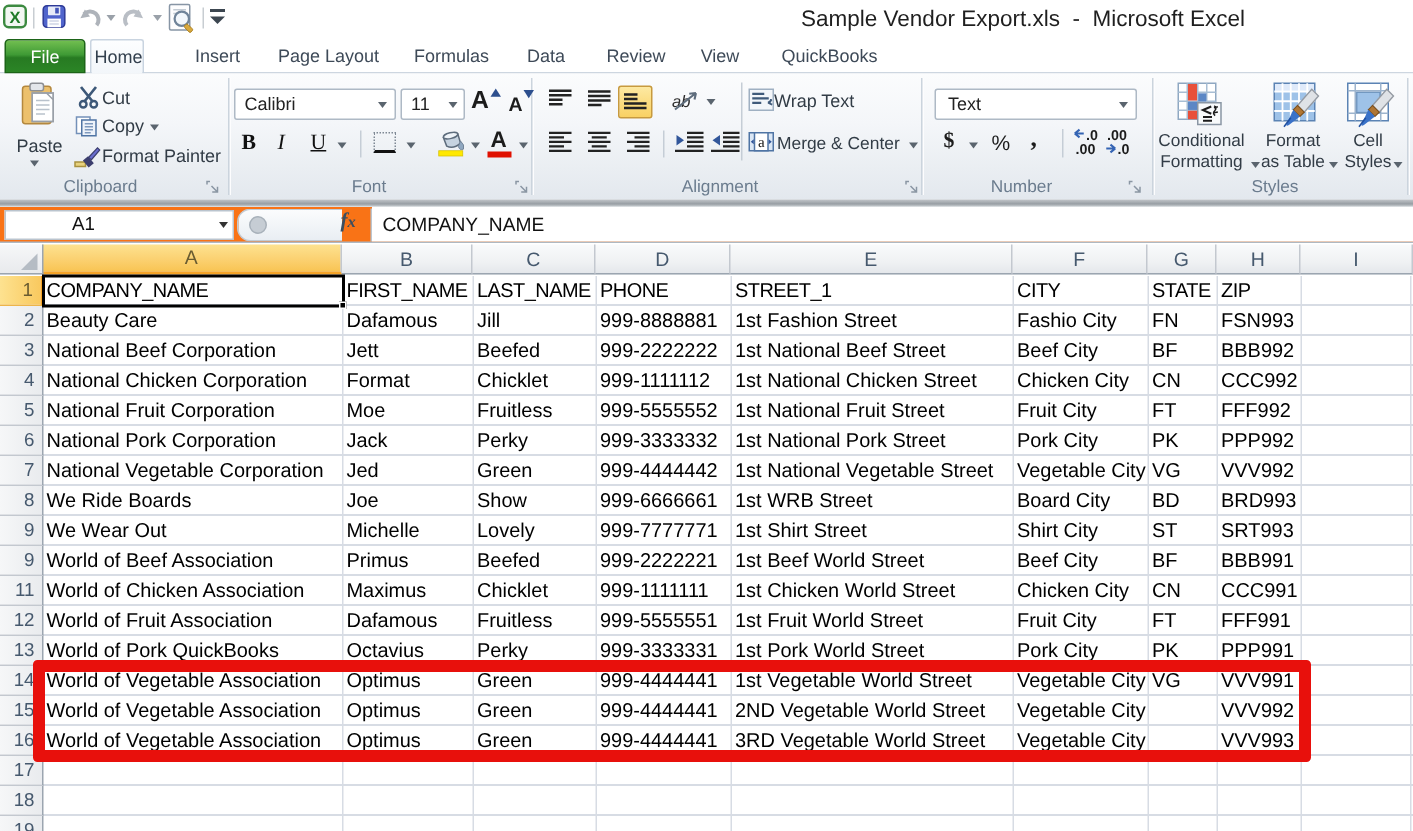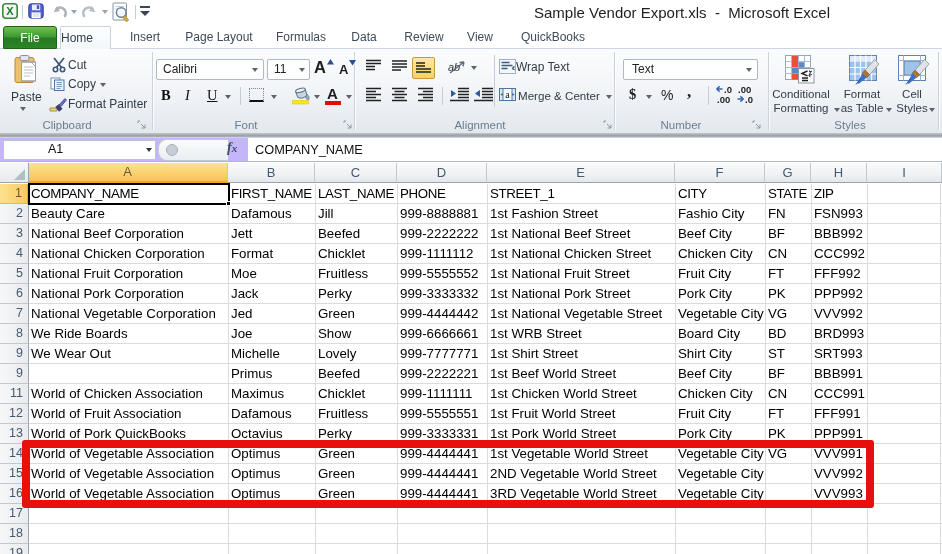--- a/index.html
+++ b/index.html
@@ -8,38 +8,38 @@
 
 #title{left:0;top:0;width:942px;height:25px;background:#fff}
 #ttext{left:682px;top:4px;transform:translateX(-50%);white-space:nowrap;font-size:15px;color:#1f1f1f}
 .qsep{top:5px;width:1px;height:14px;background:#c8cdd2}
 
 #tabs{left:0;top:25px;width:942px;height:24px;background:#fff}
 #tabline{left:0;top:23px;width:942px;height:1px;background:#cdd6e0}
 #filetab{left:3px;top:1px;width:54px;height:23px;border-radius:3px 3px 0 0;
  background:linear-gradient(#72bf50 0%,#3f9a35 45%,#277a22 55%,#2b8526 100%);
  border:1px solid #1d6418;color:#fff;font-size:12px;text-align:center;line-height:22px}
-#hometab{left:60px;top:1px;width:51px;height:23px;background:linear-gradient(#fdfeff,#f2f6fa);
+#hometab{left:60px;top:1px;width:36px;height:23px;background:linear-gradient(#fdfeff,#f2f6fa);
  border:1px solid #c9d4e0;border-bottom:none;border-radius:2px 2px 0 0;
- color:#33404e;font-size:12px;text-align:left;line-height:23px}
+ color:#33404e;font-size:12px;text-align:right;line-height:23px}
 .tab{top:1px;height:22px;color:#3e4a58;font-size:12px;text-align:center;line-height:22px}
 
 #ribbon{left:0;top:49px;width:942px;height:84px;
  background:linear-gradient(#fbfcfd 0%,#f4f6f9 40%,#eaeef2 75%,#e3e8ee 100%)}
 .gsep{top:3px;width:1px;height:78px;background:#cbd4dd;box-shadow:1px 0 0 #fdfdfe}
 .glabel{top:70px;font-size:11.5px;color:#6b7c8e;text-align:center;white-space:nowrap;transform:translateX(-50%)}
 .launch{width:10px;height:10px}
 .rtext{font-size:12px;color:#323c46;white-space:nowrap}
 .rtext2{font-size:11.5px;color:#323c46;white-space:nowrap;text-align:center;transform:translateX(-50%);line-height:13.5px}
 .darr{width:0;height:0;border-left:3px solid transparent;border-right:3px solid transparent;border-top:4px solid #5a646e}
 .combo{background:#fff;border:1px solid #aeb9c5;border-radius:2px;font-size:12px;color:#222;line-height:19px}
 
 #dstrip{left:0;top:133px;width:942px;height:5px;background:linear-gradient(#c2c6ca,#9aa0a6 55%,#aab0b5 75%,#e8ebee)}
 
-#fbar{left:0;top:138px;width:942px;height:24px;background:#c4b5fd;border-bottom:1px solid #aeb8c2}
+#fbar{left:0;top:138px;width:942px;height:24px;background:#f97316;border-bottom:1px solid #aeb8c2}
 #nbox{left:3px;top:2px;width:153px;height:20px;background:#fff;border:1px solid #bac4ce}
 #nbtext{left:48px;top:4px;font-size:12.5px;color:#111}
 #pill{left:158px;top:1px;width:70px;height:22px;background:linear-gradient(#fbfcfd,#e9eef3);border:1px solid #c2cbd4;border-radius:9px 0 0 9px;border-right:none}
 #pillc{left:166px;top:6px;width:12px;height:12px;border-radius:50%;background:#c6cdd4;border:1px solid #a8b1ba}
 #fx{left:227px;top:2px;font-family:"Liberation Serif",serif;font-style:italic;font-weight:bold;font-size:14px;color:#3c4e60}
 #fdiv{left:247px;top:1px;width:1px;height:22px;background:#bcc6d0}
 #fwhite{left:248px;top:0;width:694px;height:23px;background:#fff}
 #ftext{left:255px;top:4px;font-size:12.8px;color:#111}
 
 #grid{left:0;top:163px;width:942px;height:391px;background:#fff}
@@ -429,20 +429,21 @@
 <span class="cl" style="left:768px;top:324px">BD</span>
 <span class="cl" style="left:814px;top:324px">BRD993</span>
 <span class="cl" style="left:31px;top:344px">We Wear Out</span>
 <span class="cl" style="left:231px;top:344px">Michelle</span>
 <span class="cl" style="left:318px;top:344px">Lovely</span>
 <span class="cl" style="left:400px;top:344px">999-7777771</span>
 <span class="cl" style="left:490px;top:344px">1st Shirt Street</span>
 <span class="cl" style="left:678px;top:344px">Shirt City</span>
 <span class="cl" style="left:768px;top:344px">ST</span>
 <span class="cl" style="left:814px;top:344px">SRT993</span>
+<span class="cl" style="left:31px;top:364px">World of Beef Association</span>
 <span class="cl" style="left:231px;top:364px">Primus</span>
 <span class="cl" style="left:318px;top:364px">Beefed</span>
 <span class="cl" style="left:400px;top:364px">999-2222221</span>
 <span class="cl" style="left:490px;top:364px">1st Beef World Street</span>
 <span class="cl" style="left:678px;top:364px">Beef City</span>
 <span class="cl" style="left:768px;top:364px">BF</span>
 <span class="cl" style="left:814px;top:364px">BBB991</span>
 <span class="cl" style="left:31px;top:384px">World of Chicken Association</span>
 <span class="cl" style="left:231px;top:384px">Maximus</span>
 <span class="cl" style="left:318px;top:384px">Chicklet</span>

